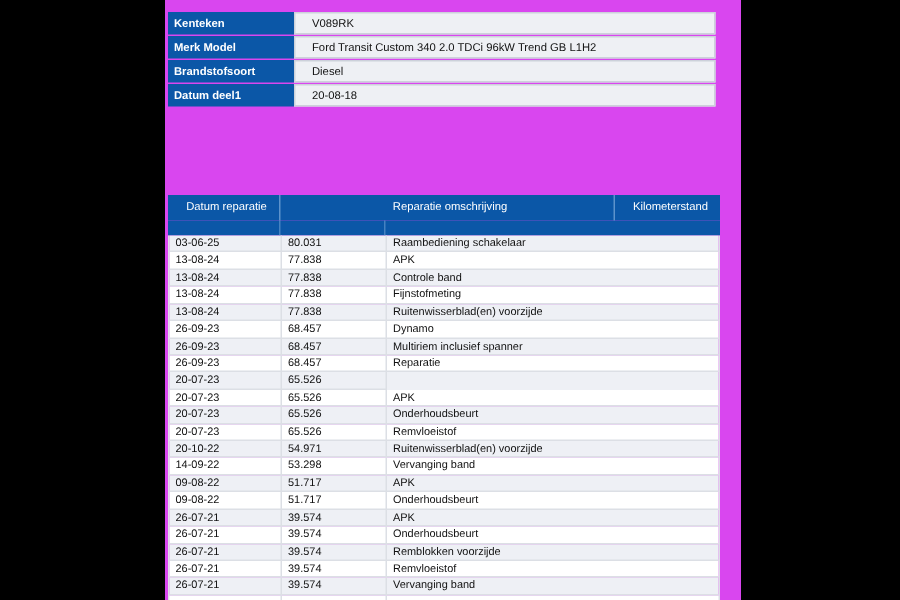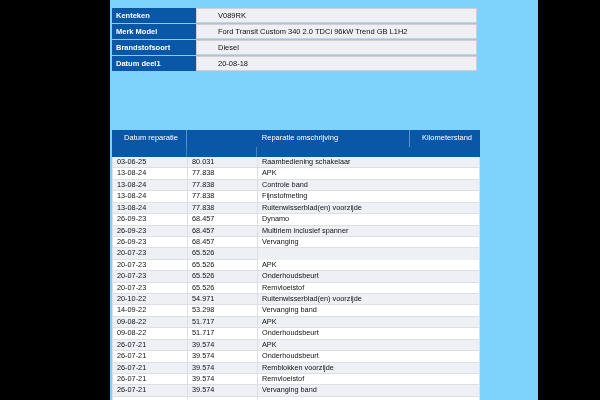--- a/index.html
+++ b/index.html
@@ -10,37 +10,37 @@
     --info-bg:#eef0f4;
     --info-border:#ccd1da;
   }
   html,body{margin:0;padding:0;}
   body{
     width:600px;height:400px;overflow:hidden;background:#000;
     font-family:"Liberation Sans", sans-serif;
   }
   .canvas{position:relative;width:600px;height:400px;background:#000;overflow:hidden;}
   .content{
-    position:absolute;left:110px;top:0;width:428px;height:400px;
-    background:#7dd3fc;overflow:hidden;
+    position:absolute;left:110px;top:0;width:384px;height:400px;
+    background:#d946ef;overflow:hidden;
   }
 
   
   .info-table{position:absolute;left:2px;top:8px;width:365px;}
   .info-row{display:flex;height:15px;margin-bottom:1px;}
   .info-label{
     width:84px;box-sizing:border-box;background:var(--blue);
     color:#fff;font-weight:bold;font-size:7.5px;line-height:15px;
     padding-left:4px;white-space:nowrap;overflow:hidden;
   }
   .info-value{
     flex:1;box-sizing:border-box;background:var(--info-bg);
     border:1px solid var(--info-border);
     color:#111;font-size:7.5px;line-height:13px;
-    padding-left:21px;white-space:nowrap;overflow:hidden;
+    padding-left:11px;white-space:nowrap;overflow:hidden;
   }
 
   
   .repairs{position:absolute;left:2px;top:130px;width:368px;}
   .rhead{display:flex;height:17px;background:var(--blue);}
   .hcell{
     box-sizing:border-box;color:#fff;font-size:7.5px;line-height:16px;
     padding-left:4px;border-right:1px solid var(--blue-sep);
     white-space:nowrap;overflow:hidden;text-align:center;
   }
@@ -135,21 +135,21 @@
     <div class="dcell c3">Dynamo</div>
   </div>
           <div class="rrow">
     <div class="dcell c1">26-09-23</div>
     <div class="dcell c2">68.457</div>
     <div class="dcell c3">Multiriem inclusief spanner</div>
   </div>
           <div class="rrow">
     <div class="dcell c1">26-09-23</div>
     <div class="dcell c2">68.457</div>
-    <div class="dcell c3">Vervanging</div>
+    <div class="dcell c3">Reparatie</div>
   </div>
           <div class="rrow">
     <div class="dcell c1">20-07-23</div>
     <div class="dcell c2">65.526</div>
   </div>
           <div class="rrow">
     <div class="dcell c1">20-07-23</div>
     <div class="dcell c2">65.526</div>
     <div class="dcell c3">APK</div>
   </div>

